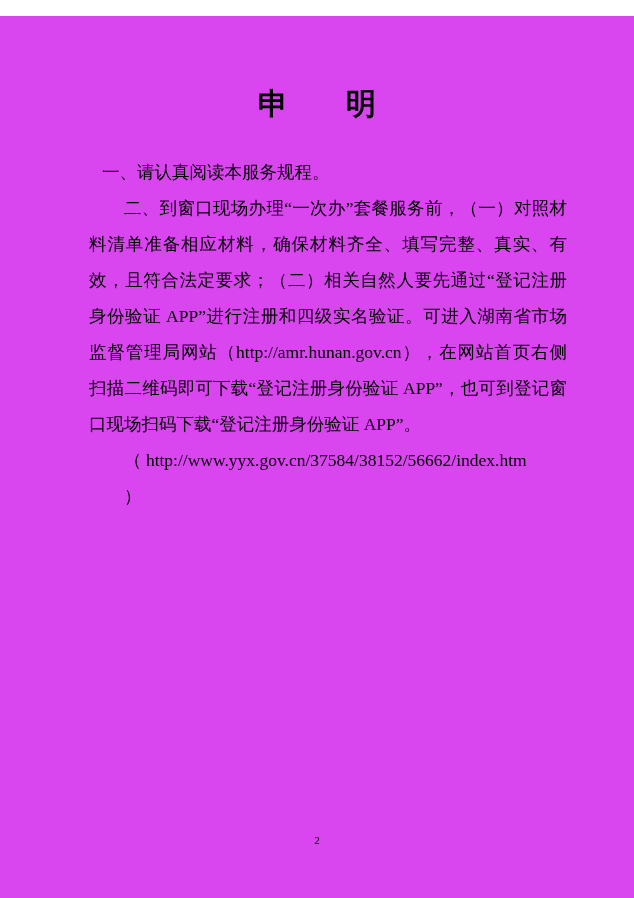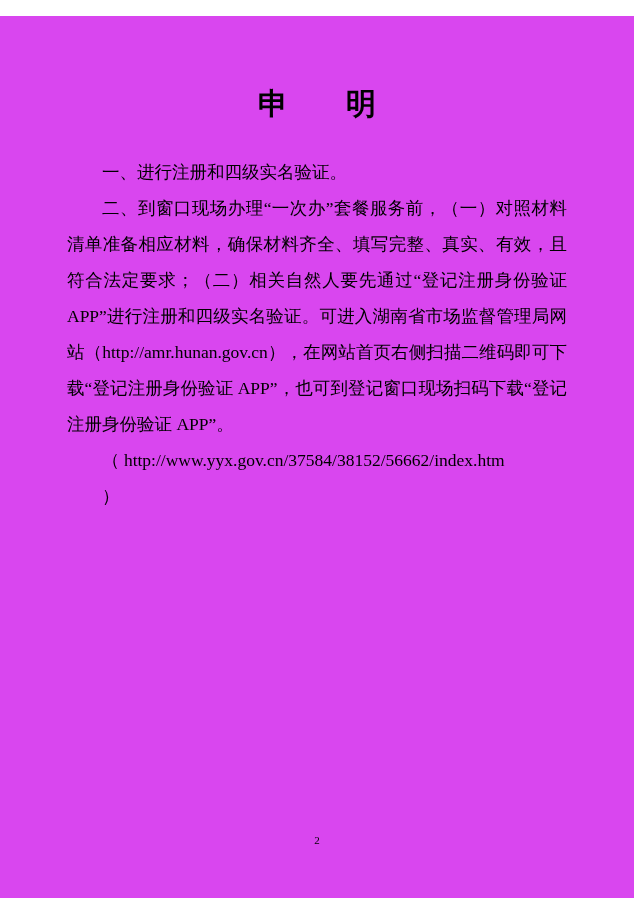--- a/index.html
+++ b/index.html
@@ -44,20 +44,21 @@
     margin: 0 0 0 0;
     font-size: 17.5px;
     line-height: 36px;
     text-align: justify;
     text-justify: inter-ideograph;
     text-indent: 2em;
     font-family: "Liberation Serif", "DejaVu Serif", serif;
   }
   p.para + p.para {
     margin-top: 0;
+    margin-left: 22px;
   }
   .url-line {
     font-size: 17px;
     line-height: 36px;
     text-indent: 0;
     font-family: "Liberation Mono", "DejaVu Sans Mono", monospace;
     letter-spacing: 0px;
     white-space: nowrap;
   }
   .url-close {
@@ -78,21 +79,21 @@
   }
 </style>
 </head>
 <body>
 
 <div class="page">
 
   <div class="doc-title">申　明</div>
 
   <div class="body-block">
-    <p class="para">一、进行注册和四级实名验证。</p>
+    <p class="para">一、请认真阅读本服务规程。</p>
     <p class="para">二、到窗口现场办理“一次办”套餐服务前，（一）对照材料清单准备相应材料，确保材料齐全、填写完整、真实、有效，且符合法定要求；（二）相关自然人要先通过“登记注册身份验证 APP”进行注册和四级实名验证。可进入湖南省市场监督管理局网站（http://amr.hunan.gov.cn），在网站首页右侧扫描二维码即可下载“登记注册身份验证 APP”，也可到登记窗口现场扫码下载“登记注册身份验证 APP”。</p>
     <p class="para url-line">（ http://www.yyx.gov.cn/37584/38152/56662/index.htm</p>
     <p class="para url-close">）</p>
   </div>
 
   <div class="page-number">2</div>
 
 </div>
 
 </body></html>

